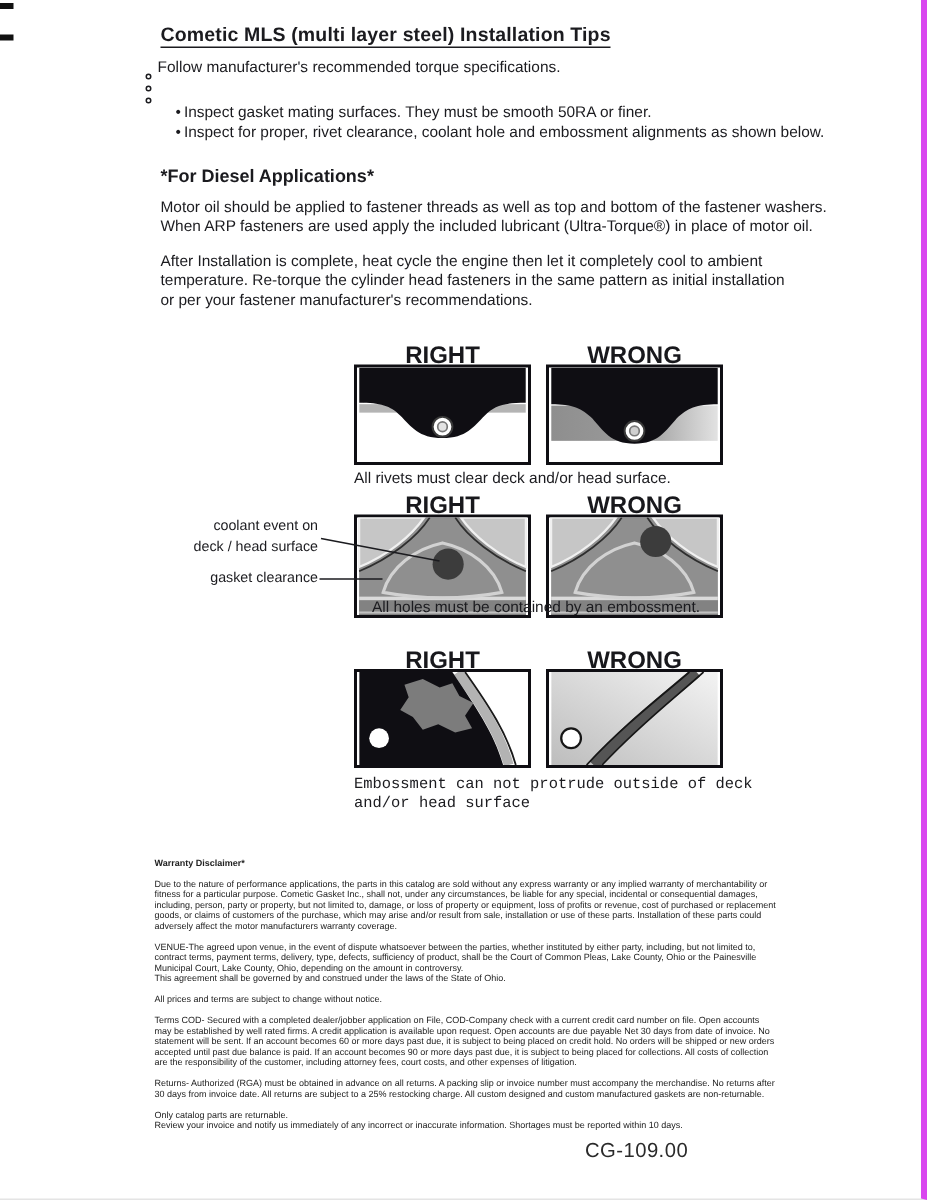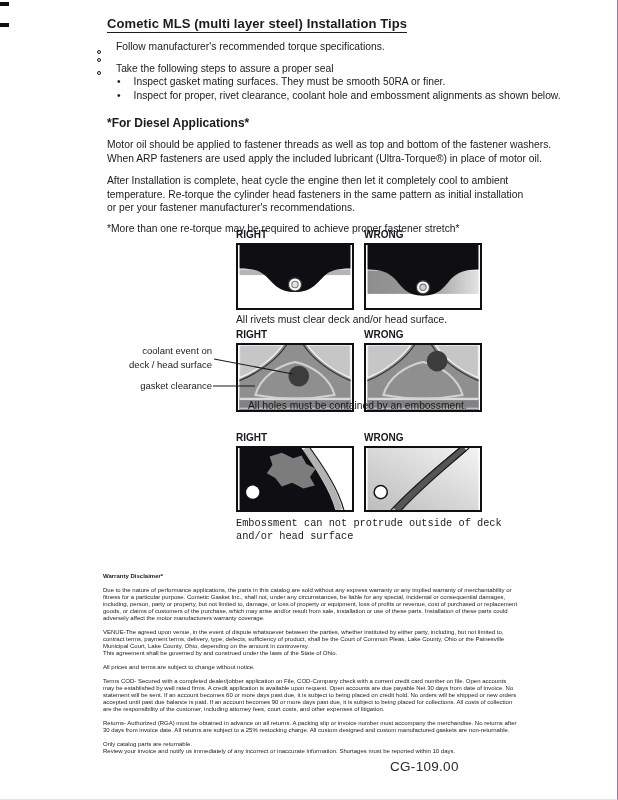--- a/index.html
+++ b/index.html
@@ -1,40 +1,40 @@
 <!DOCTYPE html>
 <html><head>
 <meta charset="utf-8">
 <style>
   * { margin:0; padding:0; box-sizing:border-box; }
   html,body { background:#ffffff; }
   body { font-family:"Liberation Sans", sans-serif; color:#1b1b1f; }
   .page {
     position:relative; width:618px; height:800px; background:#fff;
-    overflow:hidden; border-right:1px solid #d946ef; border-bottom:1px solid #e4e4e4;
+    overflow:hidden; border-right:4px solid #d946ef; border-bottom:1px solid #e4e4e4;
   }
   .print-mark { position:absolute; left:0; width:9px; height:4px; background:#111; }
   .content { position:absolute; left:96px; top:14px; width:470px; }
   .doc-title {
     font-size:13px; font-weight:bold; letter-spacing:.1px;
     display:inline-block; border-bottom:1.6px solid #1b1b1f;
     margin-left:11px; padding-bottom:1px; margin-bottom:7px; white-space:nowrap;
   }
-  .bullet-line { display:flex; align-items:flex-end; font-size:10.3px; line-height:13.6px; white-space:nowrap;gap:11px; }
+  .bullet-line { display:flex; align-items:flex-end; font-size:10.3px; line-height:13.6px; white-space:nowrap; }
   .o-bullet {
     width:4px; height:4px; border:1px solid #1b1b1f; border-radius:50%;
     display:inline-block; margin:4px 4px 0 1px; flex:none;
   }
   .sub { margin-left:21px; }
   .dot-bullet { font-size:10.3px; margin-right:2px; flex:none; }
   .section-head { font-size:12px; font-weight:bold; margin-top:14px; margin-bottom:8px; margin-left:11px; }
   .para { font-size:10.3px; line-height:13.4px; margin-left:11px; margin-bottom:9px; white-space:pre-line; }
   .note { font-size:10.3px; margin-left:11px; margin-top:3px; }
 
-  .dw-label { position:absolute; width:118px; font-size:10px; font-weight:bold; color:#18181c; }
+  .dw-label { position:absolute; width:118px; text-align:center; font-size:16px; font-weight:bold; color:#18181c; }
   .dbox { position:absolute; width:118px; height:67px; border:2px solid #0f0e13; background:#fff; }
   .dbox svg { display:block; width:100%; height:100%; }
   .dcaption { position:absolute; left:236px; font-size:10.3px; color:#1b1b1f; white-space:pre-line; width:290px; line-height:12.5px; }
 
   .ann-label { position:absolute; text-align:right; font-size:9.5px; line-height:13.5px; color:#1b1b1f; }
   .leader-svg { position:absolute; pointer-events:none; }
 
   .disclaimer { position:absolute; left:103px; top:573px; width:416px; font-size:6px; line-height:7px; color:#222; }
   .disclaimer .d-head { font-weight:bold; margin-bottom:7px; }
   .disclaimer p { margin-bottom:7px; white-space:pre-line; }
@@ -53,38 +53,36 @@
 
     <div class="bullet-line">
       <span class="o-bullet"></span>
       <span>Follow manufacturer's recommended torque specifications.</span>
     </div>
     <div class="bullet-line">
       <span class="o-bullet"></span>
     </div>
     <div class="bullet-line">
       <span class="o-bullet"></span>
-      <span>Take the following steps to assure a proper seal</span>
     </div>
     <div class="bullet-line sub">
       <span class="dot-bullet">•</span>
       <span>Inspect gasket mating surfaces.  They must be smooth 50RA or finer.</span>
     </div>
     <div class="bullet-line sub">
       <span class="dot-bullet">•</span>
       <span>Inspect for proper, rivet clearance, coolant hole and embossment alignments as shown below.</span>
     </div>
 
     <div class="section-head">*For Diesel Applications*</div>
     <div class="para">Motor oil should be applied to fastener threads as well as top and bottom of the fastener washers.
 When ARP fasteners are used apply the included lubricant (Ultra-Torque®) in place of motor oil.</div>
     <div class="para">After Installation is complete, heat cycle the engine then let it completely cool to ambient
 temperature. Re-torque the cylinder head fasteners in the same pattern as initial installation
 or per your fastener manufacturer's recommendations.</div>
-    <div class="note">*More than one re-torque may be required to achieve proper fastener stretch*</div>
   </div>
 
   <div class="dw-label" style="left:236px; top:229px;">RIGHT</div>
   <div class="dw-label" style="left:364px; top:229px;">WRONG</div>
 
   <div class="dbox" style="left:236px; top:243px;">
     <svg viewBox="0 0 118 67">
       <rect width="118" height="67" fill="#ffffff"></rect>
       <rect x="0" y="26" width="118" height="6" fill="#b4b4b4"></rect>
       <path d="M0,0 H118 V25 C103,25 96,27 89,34 C81,42 76,50 59,50 C42,50 37,42 29,34 C22,27 15,25 0,25 Z" fill="#0f0e13"></path>

